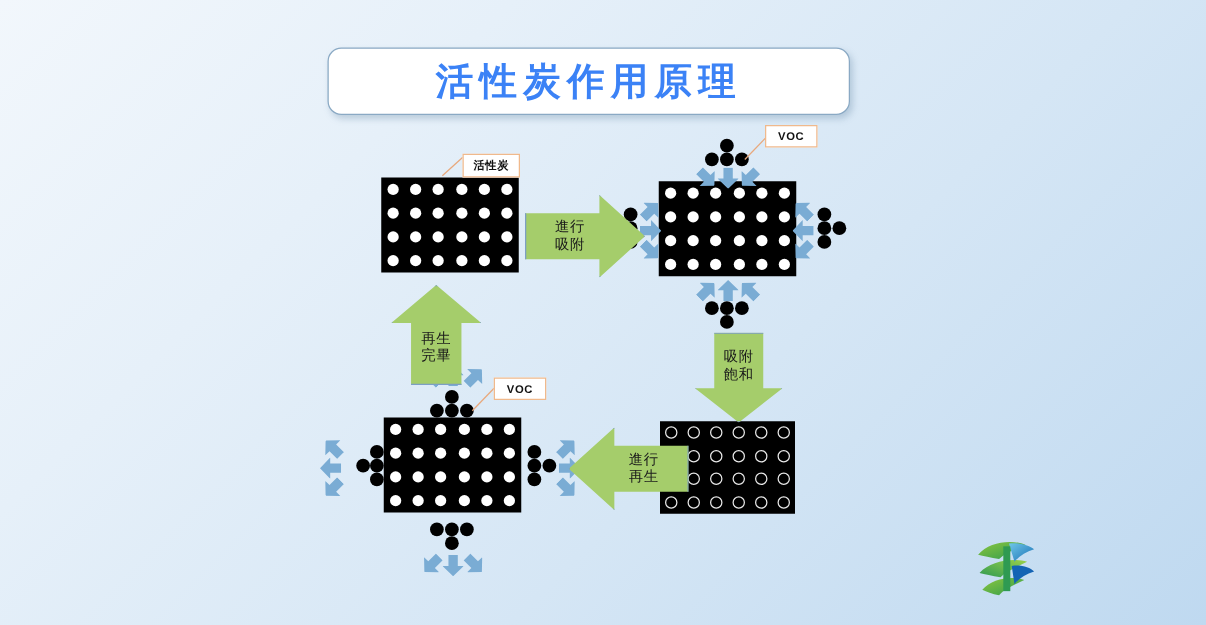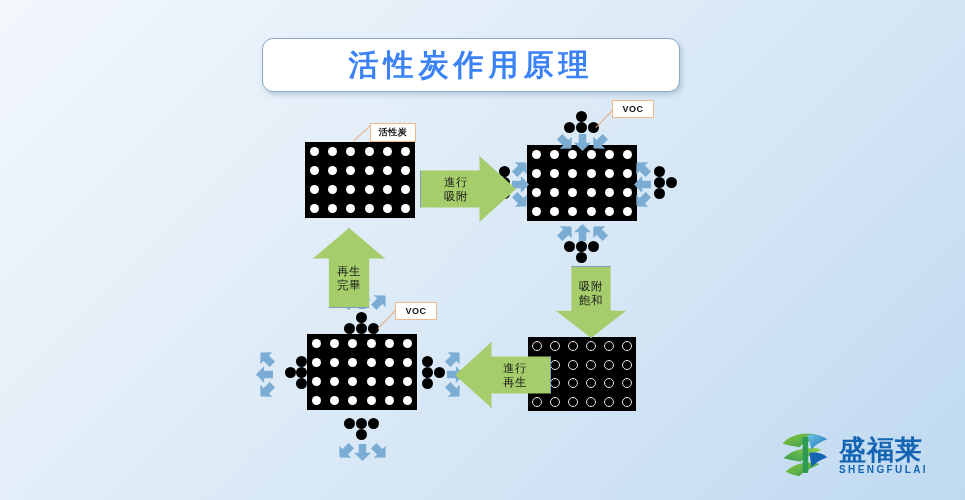--- a/index.html
+++ b/index.html
@@ -426,19 +426,15 @@
             <stop offset="100%" stop-color="#1a6fb5"></stop>
         </linearGradient>
       </defs>
       <path d="M8,30 C24,10 58,8 76,16 C60,22 46,28 38,36 C26,34 15,32 8,30 Z" fill="url(#lgGreen1)"></path>
       <path d="M10,56 C26,38 58,34 78,40 C62,48 48,54 40,62 C28,60 17,58 10,56 Z" fill="url(#lgGreen2)"></path>
       <path d="M14,80 C28,64 56,60 74,66 C58,74 44,80 38,88 C28,86 20,83 14,80 Z" fill="url(#lgGreen1)"></path>
       <path d="M52,14 C66,12 80,16 88,22 C76,26 66,32 60,40 Z" fill="url(#lgBlue1)"></path>
       <path d="M56,46 C70,44 82,48 88,54 C76,58 66,64 60,72 Z" fill="#1464b4"></path>
       <rect x="44" y="18" width="10" height="64" fill="#2f9a52"></rect>
     </svg>
-    <div id="logo-text-wrap">
-      <span id="logo-cn">盛福莱</span>
-      <span id="logo-en">SHENGFULAI</span>
-    </div>
   </div>
 
 </div>
 
 </body></html>

